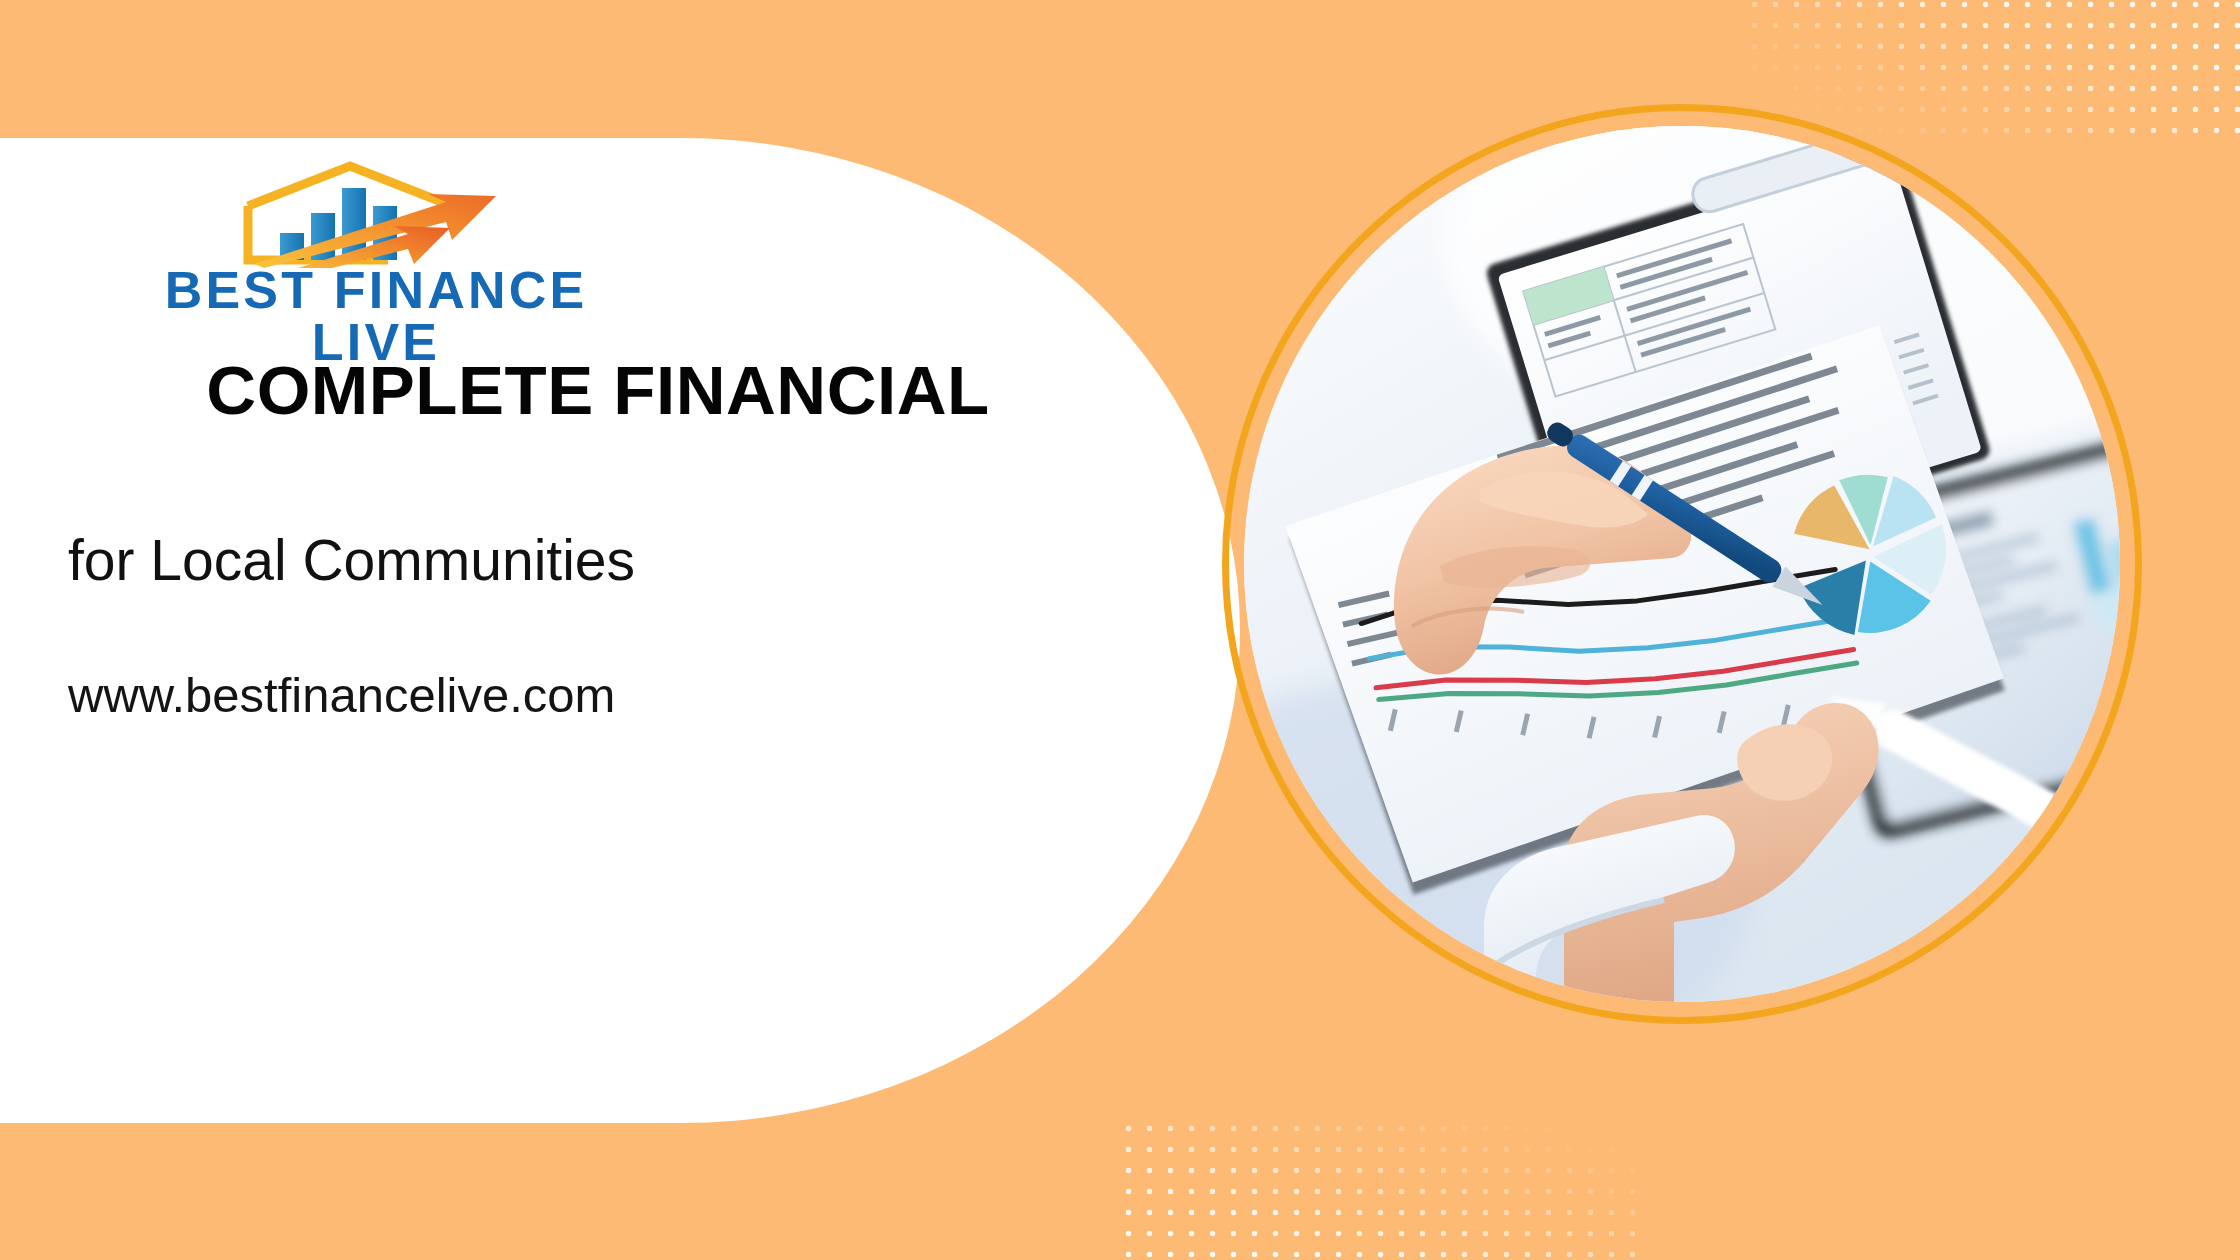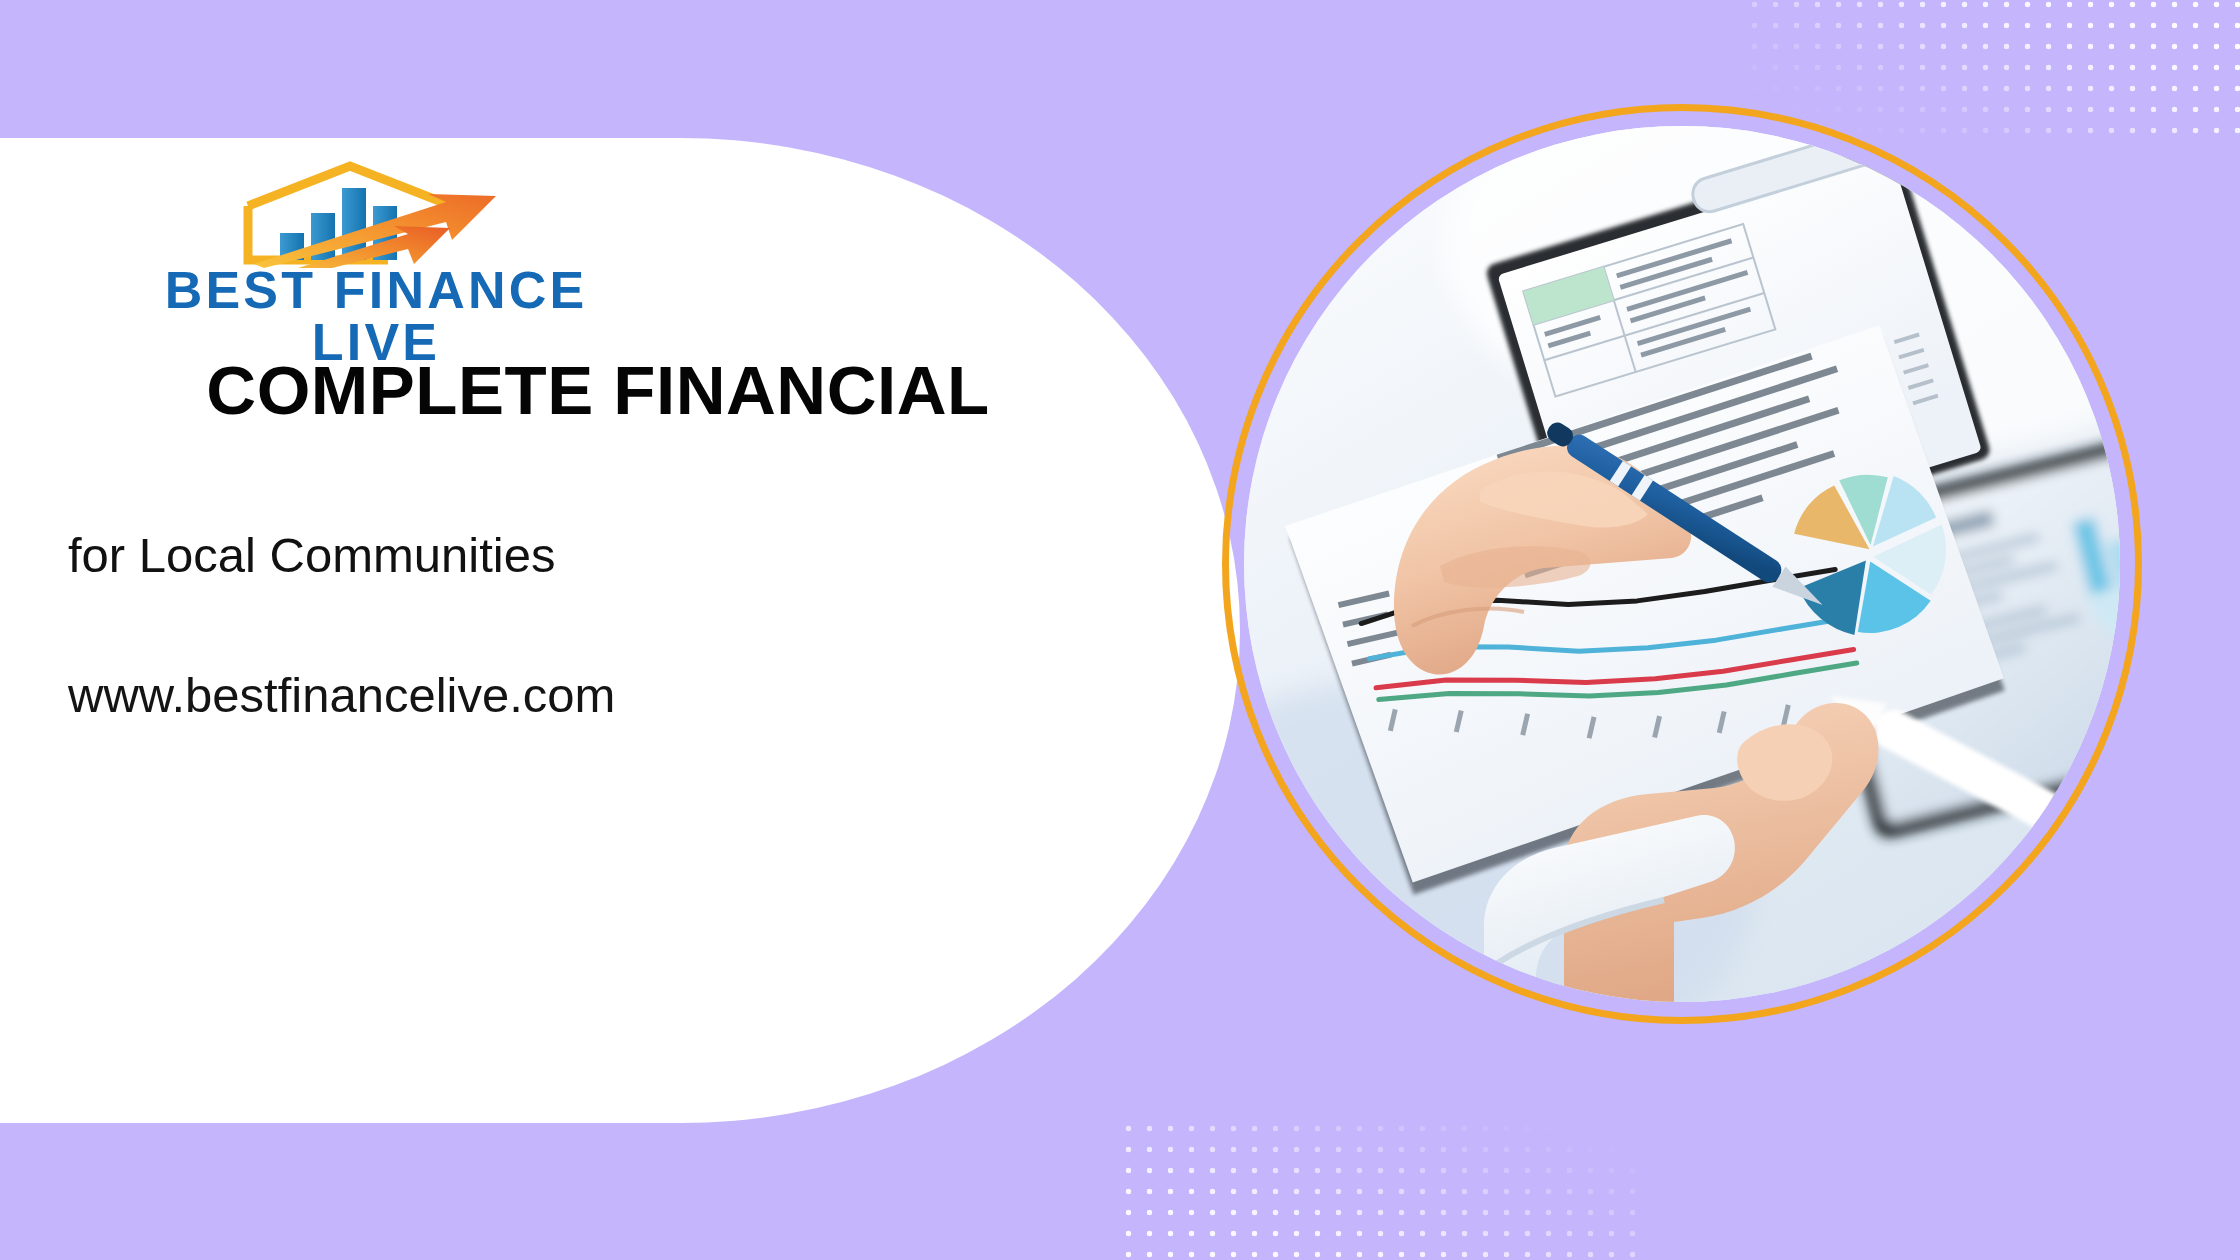--- a/index.html
+++ b/index.html
@@ -4,21 +4,21 @@
 <style>
   html,body{margin:0;padding:0;background:#1b77be;}
   body{
     width:2240px;height:1260px;overflow:hidden;position:relative;
     font-family:"Liberation Sans","DejaVu Sans",sans-serif;
   }
 
   
   #banner{
     position:absolute;inset:0;width:2240px;height:1260px;
-    background:#c4b5fd;overflow:hidden;
+    background:#fdba74;overflow:hidden;
   }
 
   
   .dots{position:absolute;pointer-events:none;}
   #dots-top-right{
     top:-6px;right:-4px;width:500px;height:140px;
     background-image:radial-gradient(circle, #ffffff 2.6px, rgba(255,255,255,0) 3.1px);
     background-size:21px 21px;background-position:0 0;
     -webkit-mask-image:linear-gradient(205deg, rgba(0,0,0,1) 18%, rgba(0,0,0,0.85) 40%, rgba(0,0,0,0.25) 68%, rgba(0,0,0,0) 88%);
     mask-image:linear-gradient(205deg, rgba(0,0,0,1) 18%, rgba(0,0,0,0.85) 40%, rgba(0,0,0,0.25) 68%, rgba(0,0,0,0) 88%);
@@ -58,21 +58,21 @@
   #headline{
     position:absolute;left:68px;top:212px;width:1060px;
     color:#050505;font-size:69px;line-height:1.19;
     font-weight:800;letter-spacing:.5px;
     font-family:"Liberation Sans Narrow","Liberation Sans","DejaVu Sans Condensed",sans-serif;
     text-transform:uppercase;
     text-align:center;
   }
   #subhead{
     position:absolute;left:68px;top:388px;width:1000px;
-    color:#111;font-size:49px;line-height:1.2;font-weight:400;
+    color:#111;font-size:57px;line-height:1.2;font-weight:400;
     font-family:"Liberation Sans Narrow","Liberation Sans","DejaVu Sans Condensed",sans-serif;
   }
   #website{
     position:absolute;left:68px;top:528px;width:1000px;
     color:#141414;font-size:49px;line-height:1.2;font-weight:400;
     font-family:"Liberation Sans Narrow","Liberation Sans","DejaVu Sans Condensed",sans-serif;
   }
 
   
   #photo-circle-wrap{

